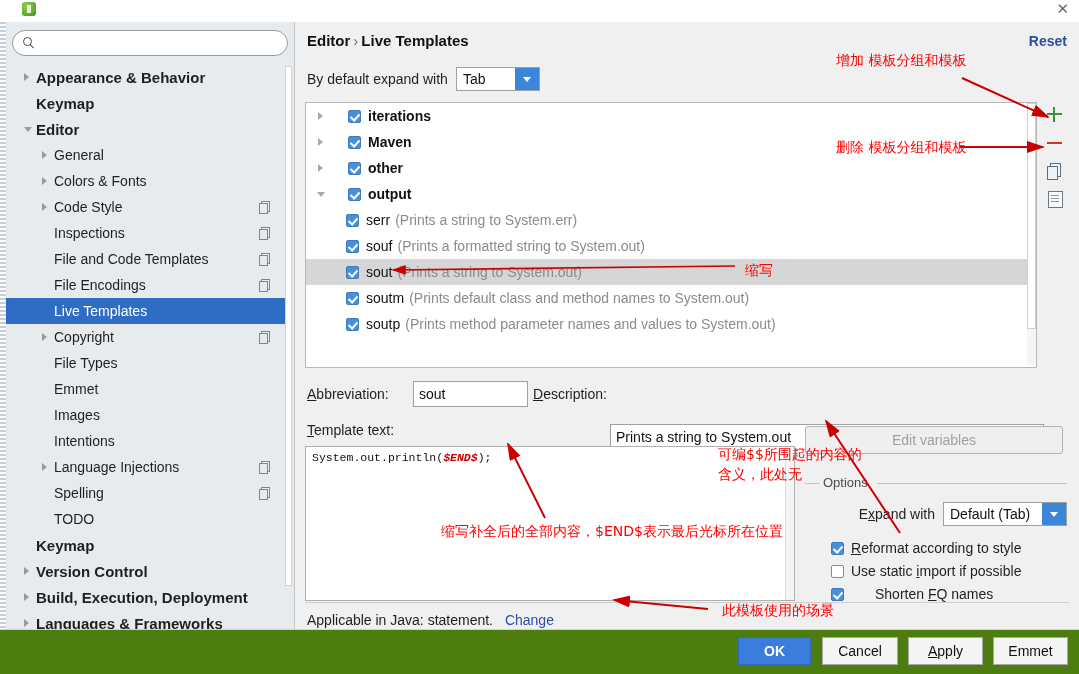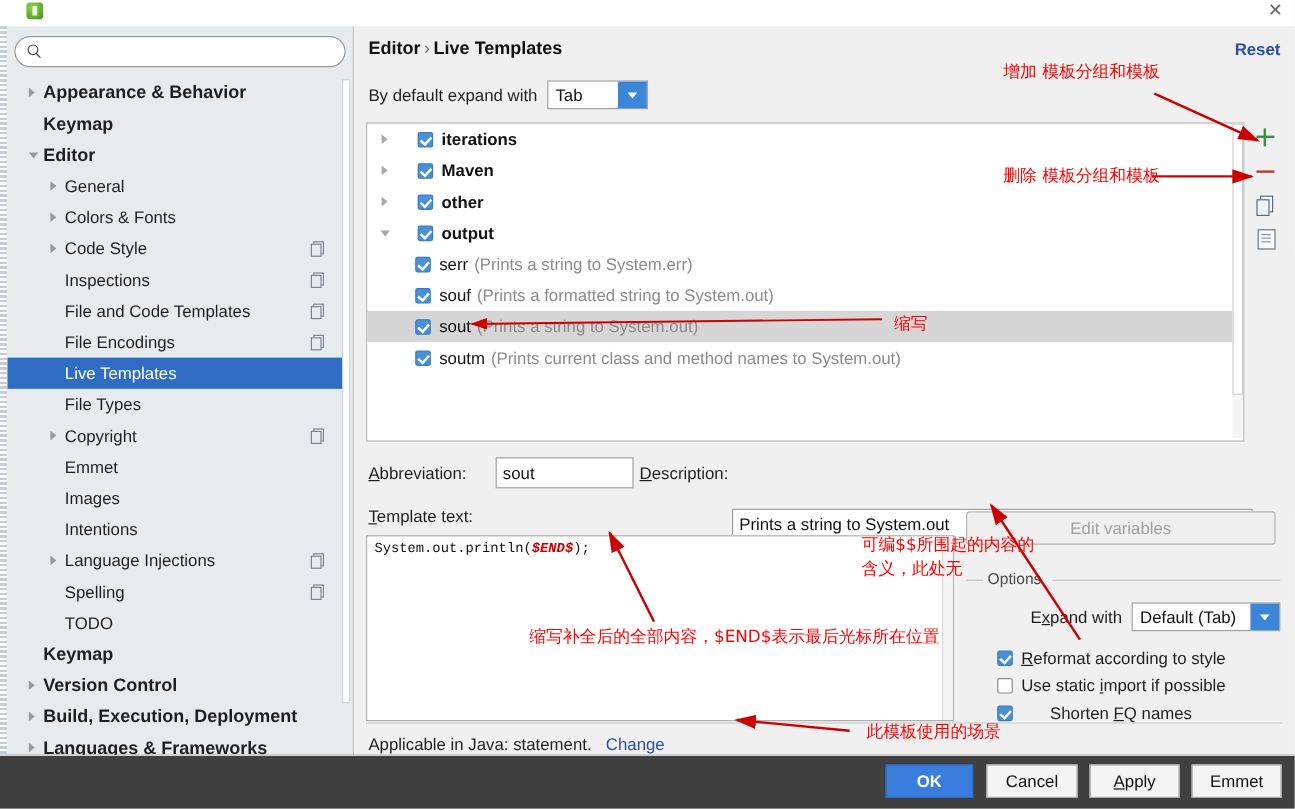--- a/index.html
+++ b/index.html
@@ -353,21 +353,21 @@
   .applicable .chg { color: #2a4fa2; margin-left: 8px; cursor: default; }
 
   .main-sep {
     position: absolute; left: 305px; top: 580px; right: 10px; height: 1px;
     background: #cfcfcf;
   }
 
   
   .btnbar {
     position: absolute; left: 0; bottom: 0; width: 1079px; height: 44px;
-    background: #404040; border-top: 1px solid #d2d2d2;
+    background: #4d7c0f; border-top: 1px solid #d2d2d2;
   }
   .btn {
     position: absolute; top: 7px; height: 28px;
     border: 1px solid #a8a8a8; background: #f4f4f4;
     font-family: "Liberation Sans", sans-serif; font-size: 14px; color: #111;
     display: flex; align-items: center; justify-content: center;
     box-sizing: border-box; cursor: default;
   }
   .btn.primary {
     background: #3b7ddd; border-color: #2f69c0; color: #ffffff; font-weight: bold;
@@ -454,31 +454,31 @@
           <span class="tlabel">File Encodings</span>
           <span class="copy-badge">
             <span class="b1"></span>
             <span class="b2"></span>
           </span>
         </div>
         <div class="tnode level1 selected">
           <span class="tlabel">Live Templates</span>
         </div>
         <div class="tnode level1">
-          <span class="tlabel">File Types</span>
-        </div>
-        <div class="tnode level1">
           <span class="twisty"></span>
           <span class="tlabel">Copyright</span>
           <span class="copy-badge">
             <span class="b1"></span>
             <span class="b2"></span>
           </span>
         </div>
         <div class="tnode level1">
+          <span class="tlabel">File Types</span>
+        </div>
+        <div class="tnode level1">
           <span class="tlabel">Emmet</span>
         </div>
         <div class="tnode level1">
           <span class="tlabel">Images</span>
         </div>
         <div class="tnode level1">
           <span class="tlabel">Intentions</span>
         </div>
         <div class="tnode level1">
           <span class="twisty"></span>
@@ -567,21 +567,26 @@
             <span class="desc">(Prints a formatted string to System.out)</span>
           </div>
           <div class="trow itm sel">
             <span class="cbx"></span>
             <span class="nm">sout</span>
             <span class="desc">(Prints a string to System.out)</span>
           </div>
           <div class="trow itm">
             <span class="cbx"></span>
             <span class="nm">soutm</span>
-            <span class="desc">(Prints current class and method names to System.out)</span>
+            <span class="desc">(Prints default class and method names to System.out)</span>
+          </div>
+          <div class="trow itm">
+            <span class="cbx"></span>
+            <span class="nm">soutp</span>
+            <span class="desc">(Prints method parameter names and values to System.out)</span>
           </div>
         </div>
       <div class="tmpl-scroll">
           <div class="thumb"></div>
         </div>
     </div>
 
     <div class="tb">
       <div class="tb-btn ic-plus"></div>
       <div class="tb-btn ic-minus"></div>

